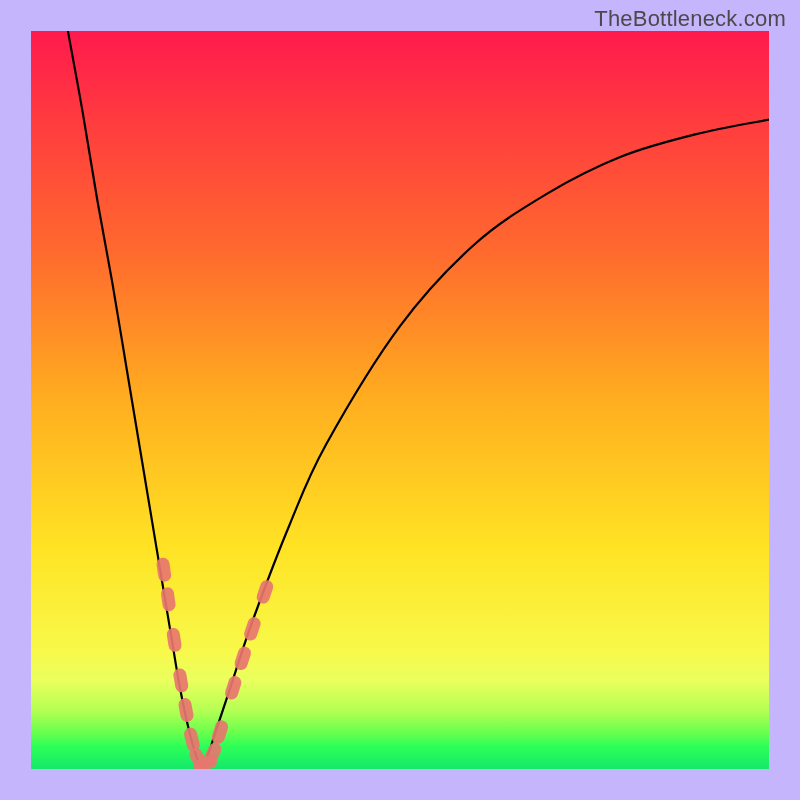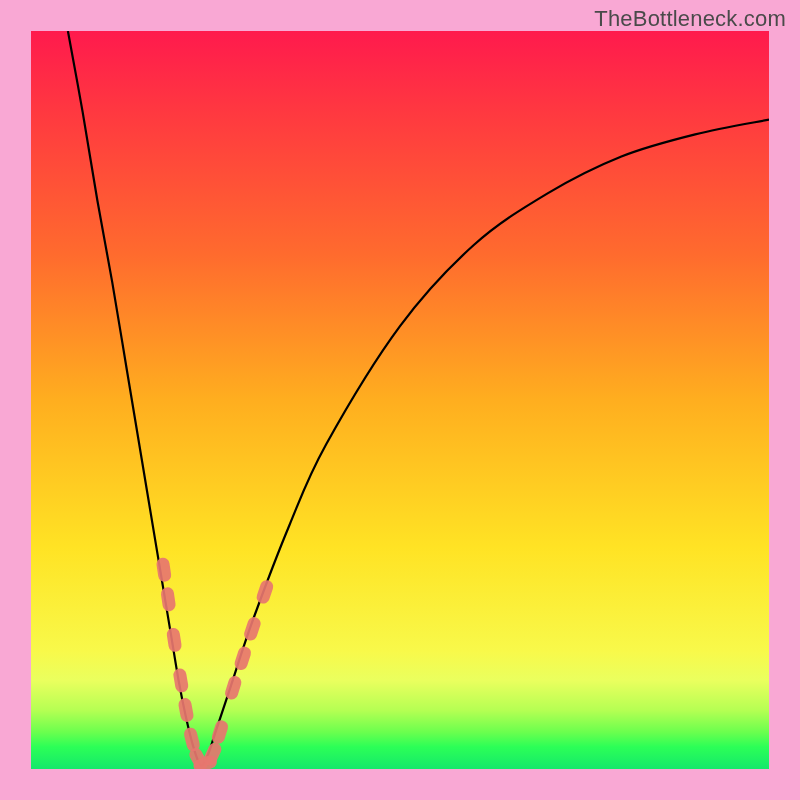--- a/index.html
+++ b/index.html
@@ -8,21 +8,21 @@
     width: 800px;
     height: 800px;
     overflow: hidden;
     background: #000;
     font-family: Arial, Helvetica, sans-serif;
   }
   .frame {
     position: relative;
     width: 800px;
     height: 800px;
-    background: #f9a8d4;
+    background: #c4b5fd;
   }
   .plot-area {
     position: absolute;
     left: 31px;
     top: 31px;
     width: 738px;
     height: 738px;
     
     background: linear-gradient(
       to bottom,

